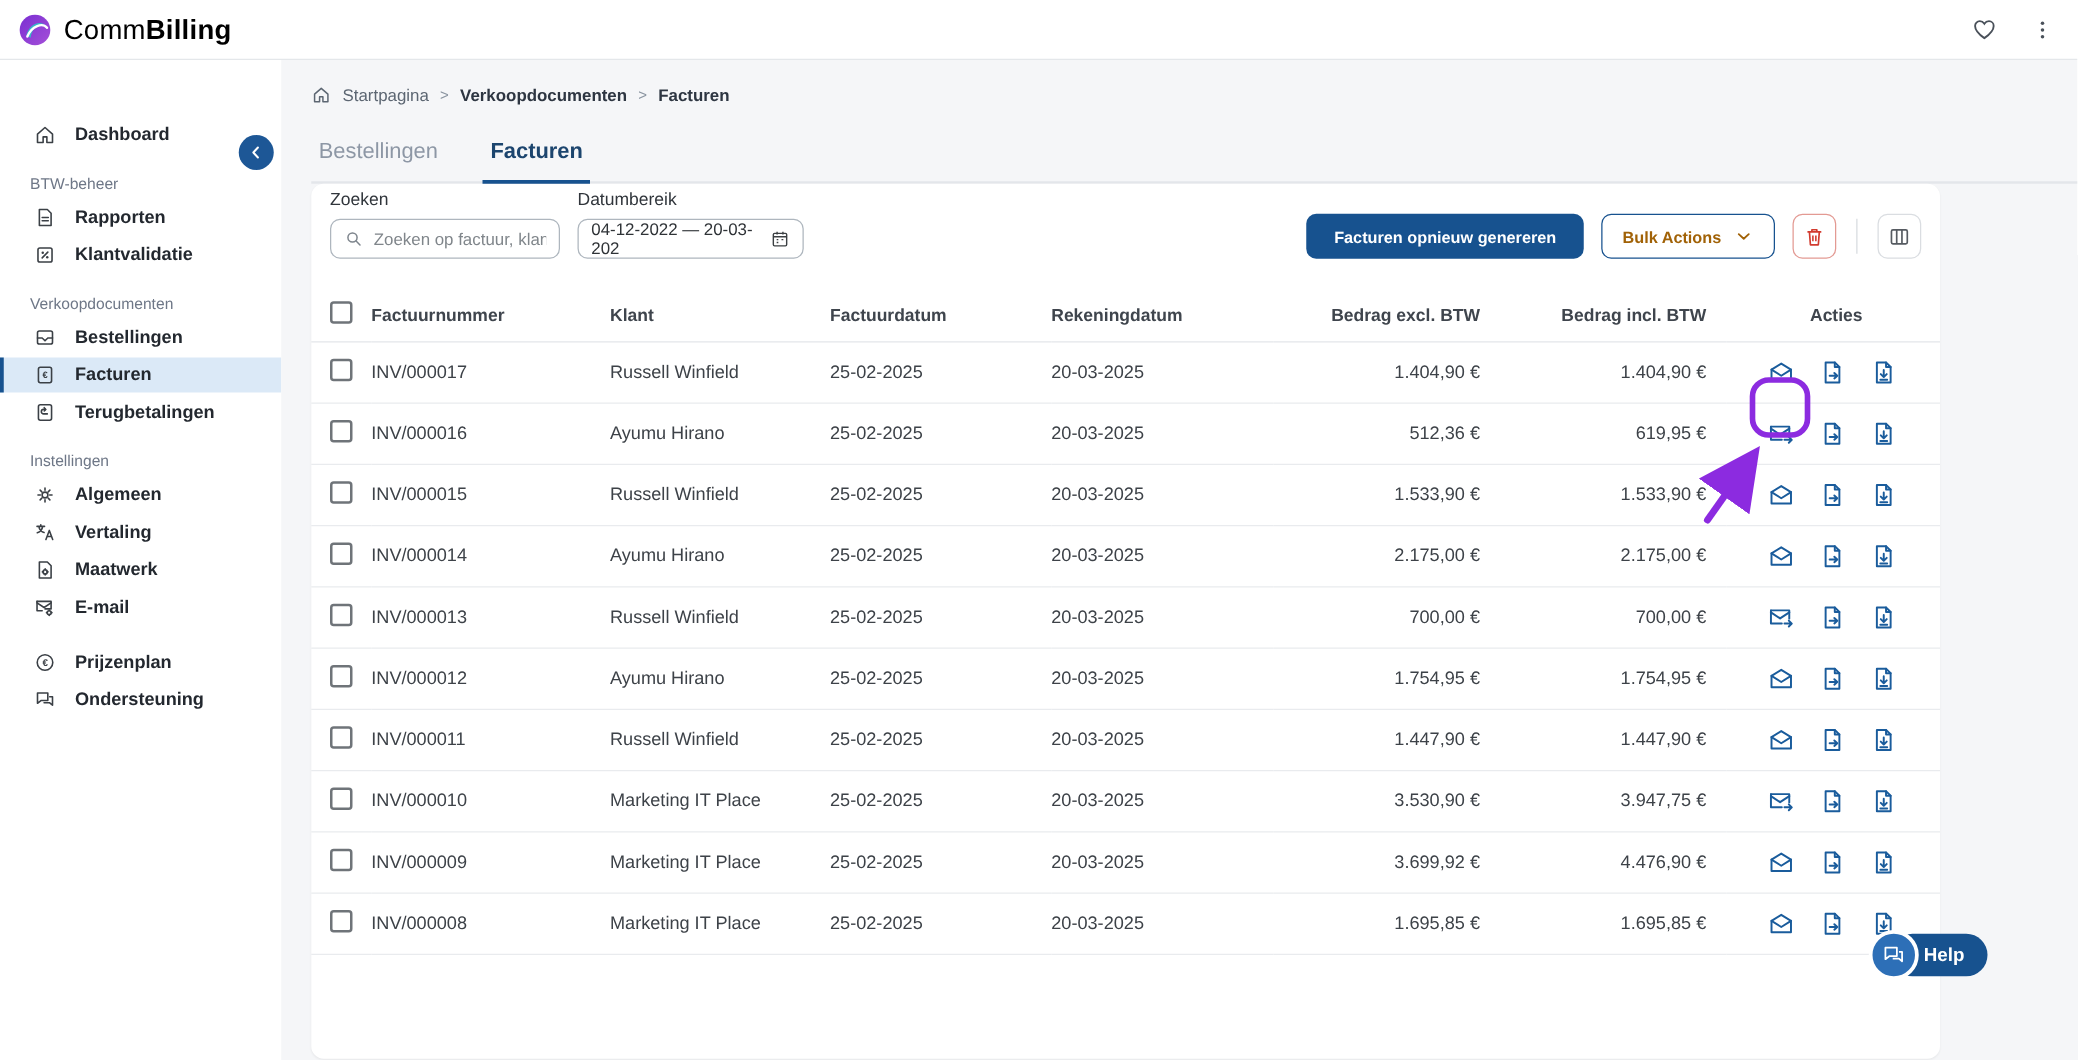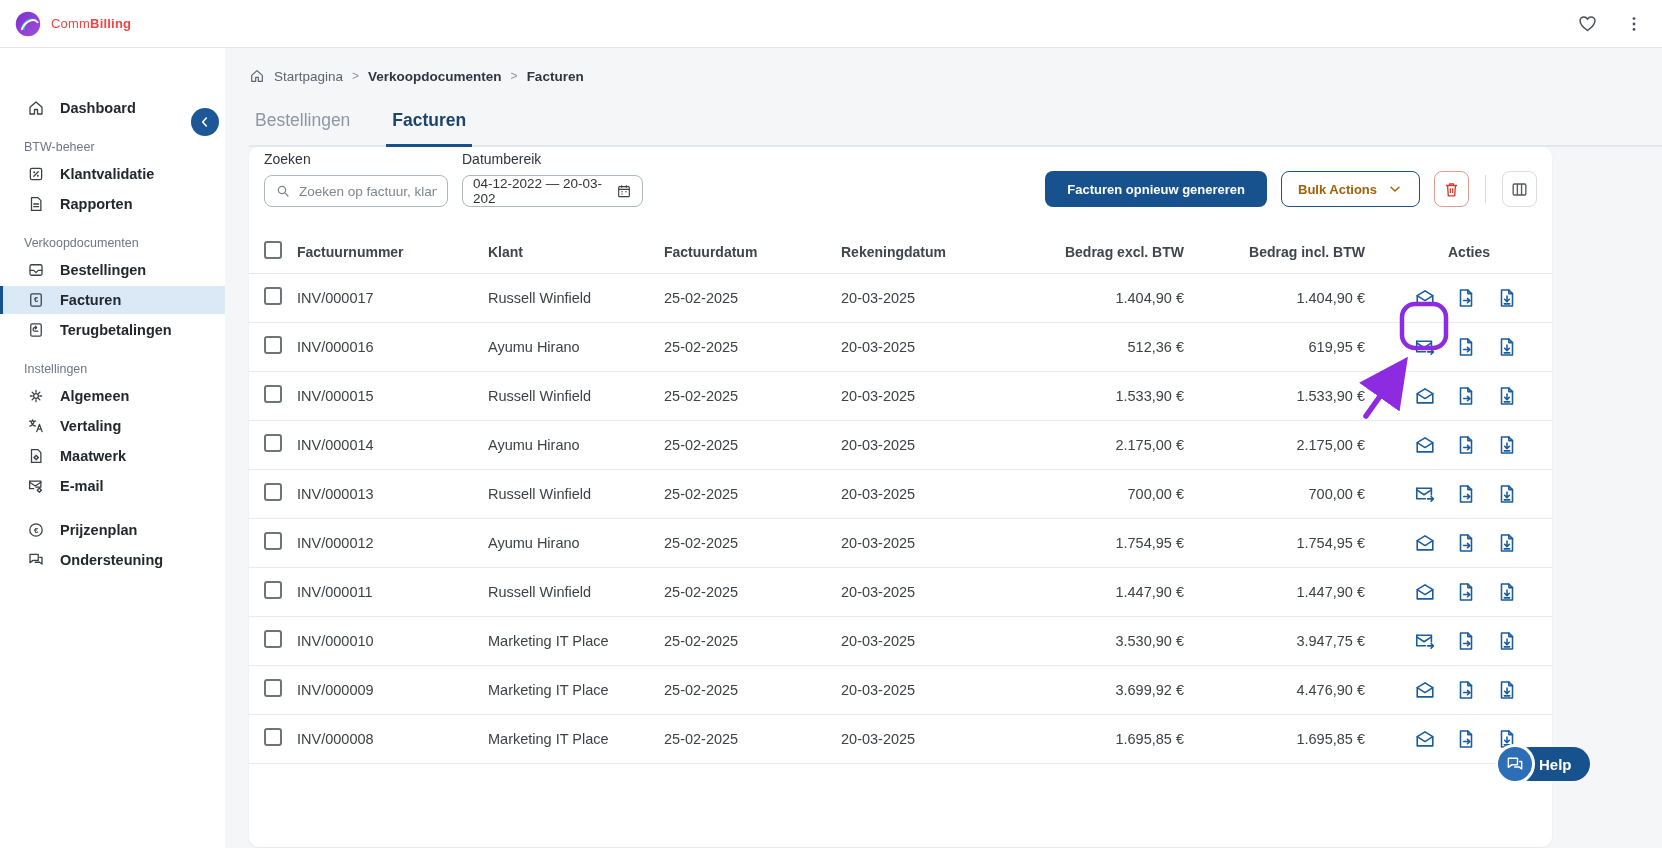--- a/index.html
+++ b/index.html
@@ -5,21 +5,21 @@
   * { margin:0; padding:0; box-sizing:border-box; }
   html,body { width:1662px; height:848px; overflow:hidden; background:#fff;
     font-family:"Liberation Sans", sans-serif; color:#2e3642; }
   button { font-family:inherit; cursor:pointer; background:none; border:none; }
 
   
   .topbar { height:48px; display:flex; align-items:center; justify-content:space-between;
     padding:0 18px 0 14px; border-bottom:1px solid #e4e7ea; background:#fff; position:relative; z-index:10; }
   .brand { display:flex; align-items:center; gap:9px; }
   .logo { width:28px; height:28px; display:inline-flex; }
-  .brand-text { font-size:13px; color:#ef4444; letter-spacing:.2px; }
+  .brand-text { font-size:22px; color:#000000; letter-spacing:.2px; }
   .brand-text b { font-weight:800; }
   .top-actions { display:flex; align-items:center; gap:26px; }
   .top-icon-btn { color:#4a515a; display:inline-flex; align-items:center; }
   .icn { display:inline-flex; }
   .icn svg { display:block; }
 
   
   .app { display:flex; height:800px; }
   .sidebar { width:225px; background:#fff; flex:0 0 225px; position:relative; }
   .sidebar nav { padding-top:46px; }
@@ -138,36 +138,36 @@
             <svg viewBox="0 0 24 24" width="18" height="18">
               <path d="M4 11 L12 4 L20 11 V20 H14 V14 H10 V20 H4 Z" fill="none" stroke="currentColor" stroke-width="1.7" stroke-linecap="round" stroke-linejoin="round"></path>
             </svg>
           </span>
           <span>Dashboard</span>
         </div>
         <div class="side-header">BTW-beheer</div>
         <div class="side-item">
           <span class="icn">
             <svg viewBox="0 0 24 24" width="18" height="18">
+              <path d="M6 3.5 H14.5 L18.5 7.5 V20.5 H6 Z" fill="none" stroke="currentColor" stroke-width="1.7" stroke-linecap="round" stroke-linejoin="round"></path>
+              <path d="M9 12 H15.5 M9 15.5 H15.5" fill="none" stroke="currentColor" stroke-width="1.7" stroke-linecap="round" stroke-linejoin="round"></path>
+            </svg>
+          </span>
+          <span>Rapporten</span>
+        </div>
+        <div class="side-item">
+          <span class="icn">
+            <svg viewBox="0 0 24 24" width="18" height="18">
               <rect x="4.5" y="4.5" width="15" height="15" rx="2" fill="none" stroke="currentColor" stroke-width="1.7" stroke-linecap="round" stroke-linejoin="round"></rect>
               <path d="M9 15 L15 9" fill="none" stroke="currentColor" stroke-width="1.7" stroke-linecap="round" stroke-linejoin="round"></path>
               <circle cx="9.6" cy="9.6" r="1.3" fill="currentColor"></circle>
               <circle cx="14.4" cy="14.4" r="1.3" fill="currentColor"></circle>
             </svg>
           </span>
           <span>Klantvalidatie</span>
-        </div>
-        <div class="side-item">
-          <span class="icn">
-            <svg viewBox="0 0 24 24" width="18" height="18">
-              <path d="M6 3.5 H14.5 L18.5 7.5 V20.5 H6 Z" fill="none" stroke="currentColor" stroke-width="1.7" stroke-linecap="round" stroke-linejoin="round"></path>
-              <path d="M9 12 H15.5 M9 15.5 H15.5" fill="none" stroke="currentColor" stroke-width="1.7" stroke-linecap="round" stroke-linejoin="round"></path>
-            </svg>
-          </span>
-          <span>Rapporten</span>
         </div>
         <div class="side-header">Verkoopdocumenten</div>
         <div class="side-item">
           <span class="icn">
             <svg viewBox="0 0 24 24" width="18" height="18">
               <rect x="4" y="5" width="16" height="14" rx="2" fill="none" stroke="currentColor" stroke-width="1.7" stroke-linecap="round" stroke-linejoin="round"></rect>
               <path d="M4 12.5 H9 L12 15.5 L15 12.5 H20" fill="none" stroke="currentColor" stroke-width="1.7" stroke-linecap="round" stroke-linejoin="round"></path>
             </svg>
           </span>
           <span>Bestellingen</span>

